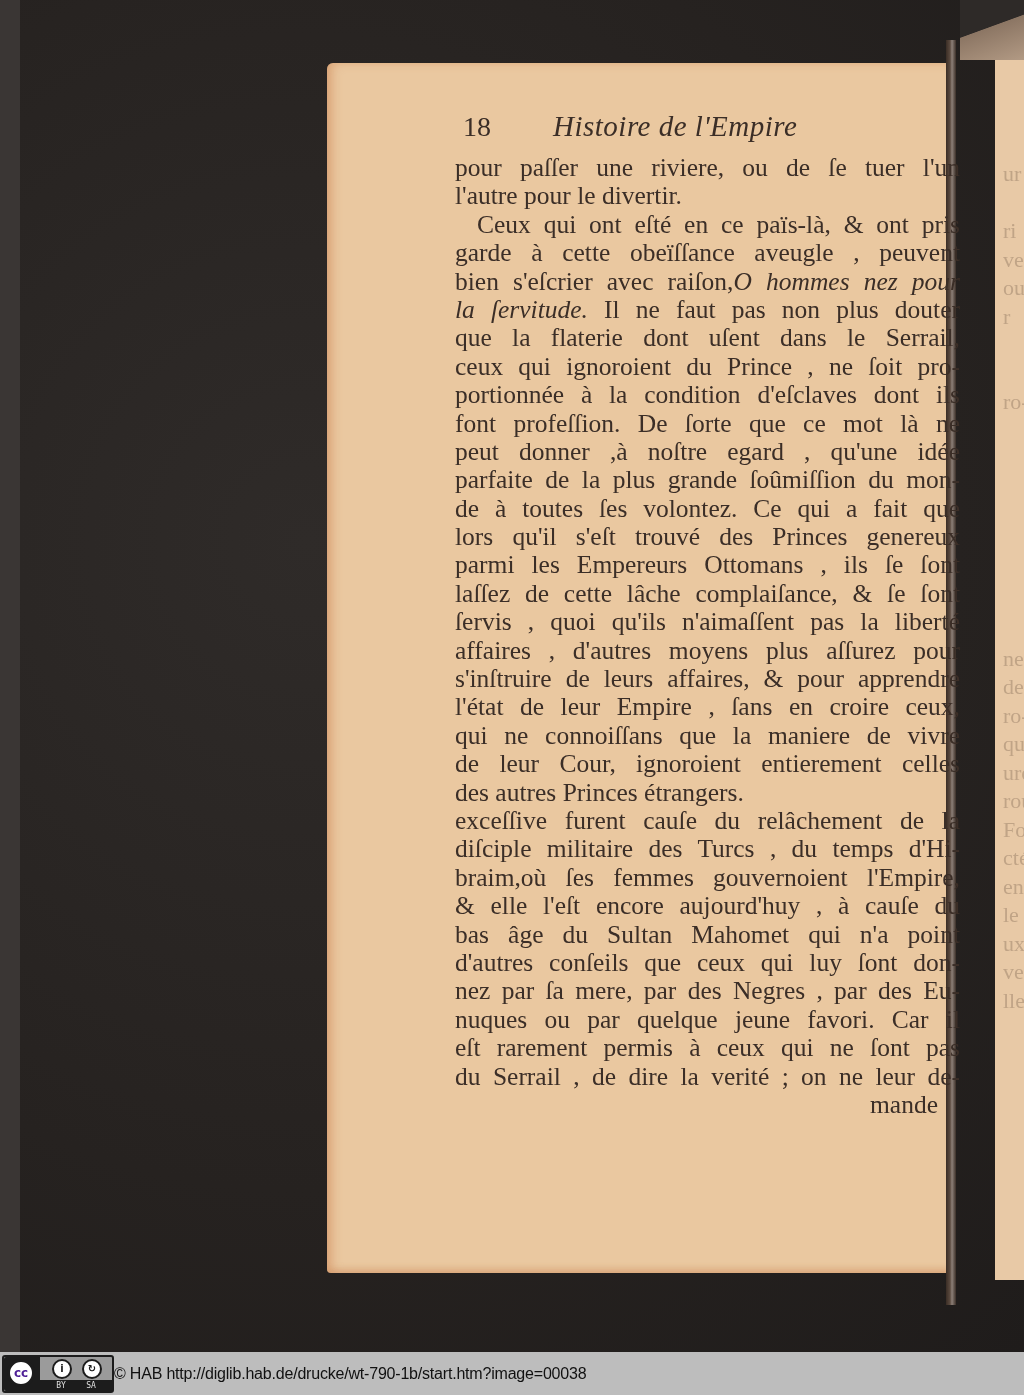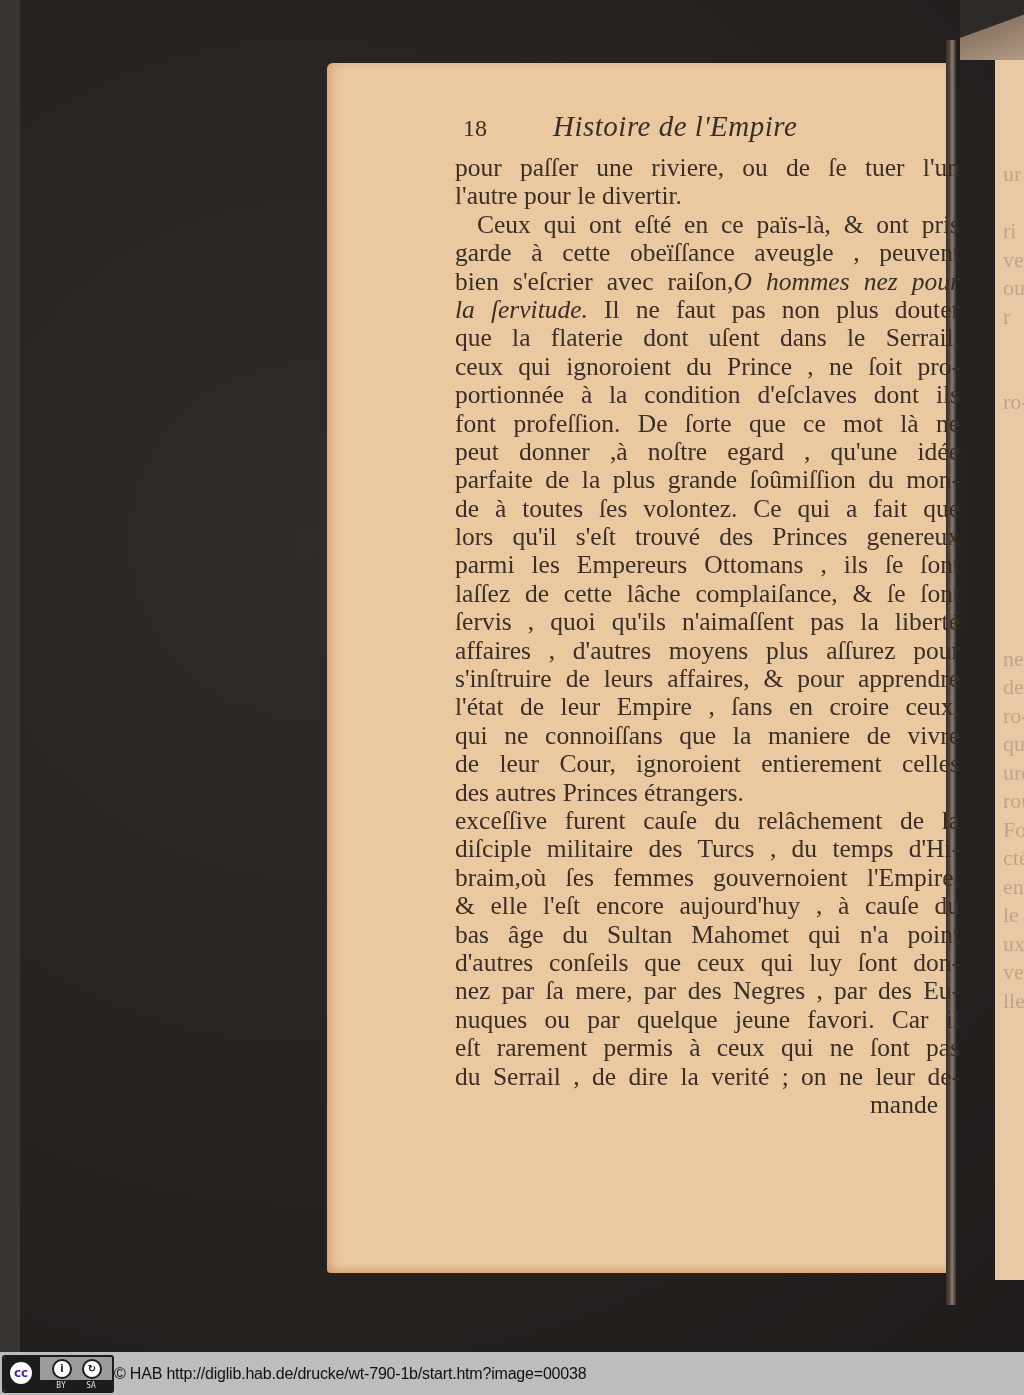--- a/index.html
+++ b/index.html
@@ -46,21 +46,21 @@
     }
     .text-block {
       position: absolute; left: 455px; top: 110px; width: 505px;
       color: #3b2e27;
       font-family: "Liberation Serif", serif;
       font-size: 25.5px;
     }
     .running-head {
       display: flex; align-items: baseline; height: 44px;
     }
-    .page-number { font-size: 24px; width: 90px; padding-left: 8px; }
+    .page-number { font-size: 28px; width: 90px; padding-left: 8px; }
     .running-title { font-style: italic; font-size: 29px; letter-spacing: 0.5px; }
     .line {
       height: 28.4px; line-height: 28.4px; white-space: nowrap;
       text-align: justify; text-align-last: justify;
     }
     .line.last { text-align-last: left; }
     .line.indent { padding-left: 22px; }
     .line.right { text-align: right; text-align-last: right; padding-right: 22px; }
     .it { font-style: italic; }
     

